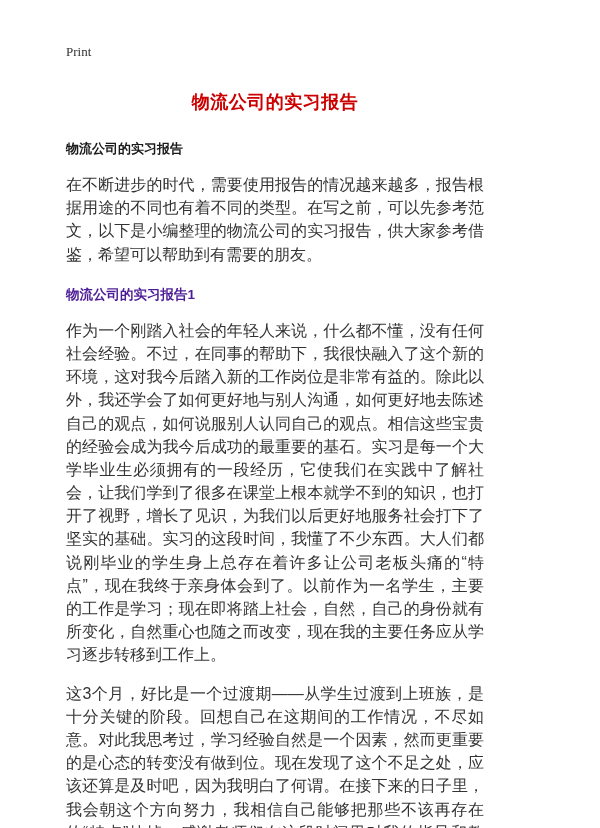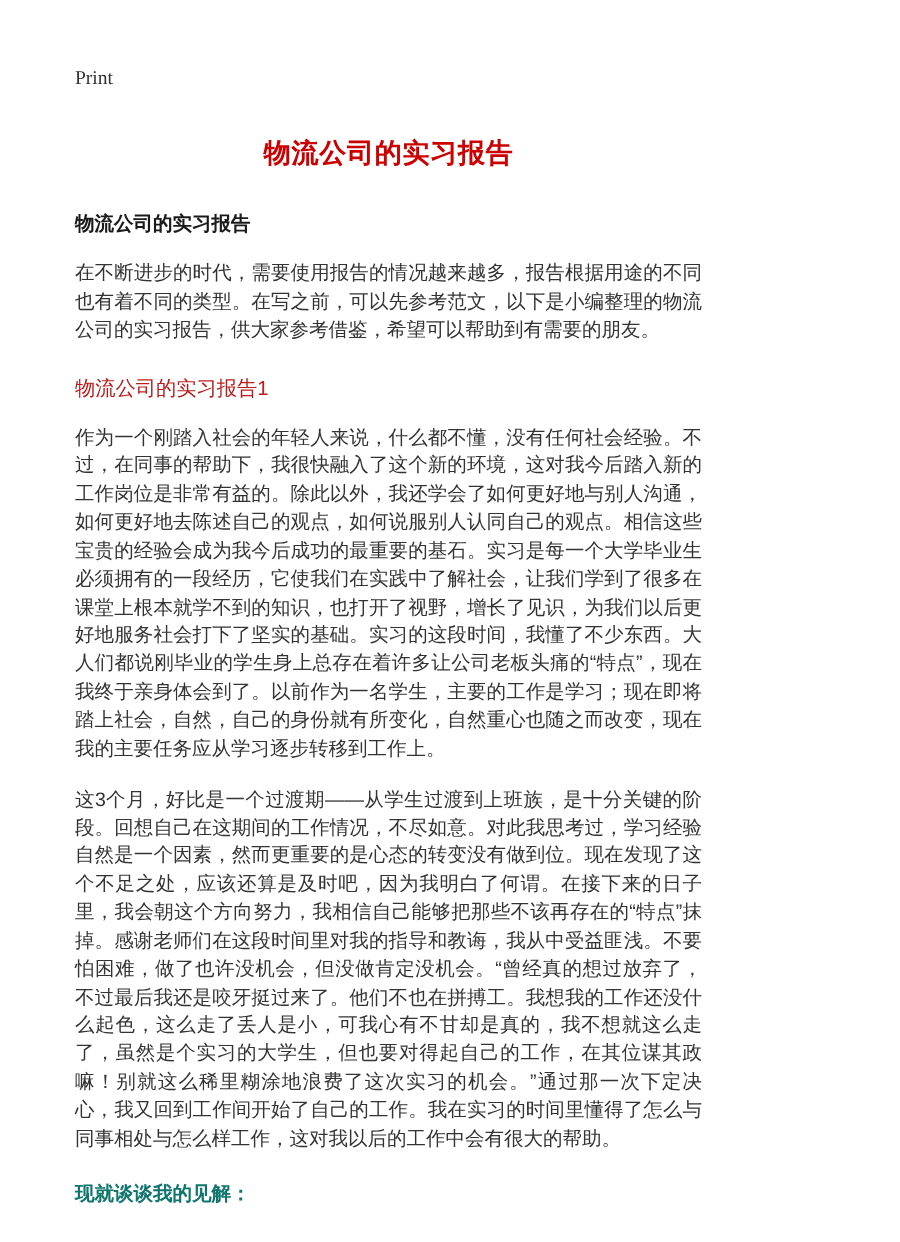--- a/index.html
+++ b/index.html
@@ -7,20 +7,21 @@
     width: 600px;
     background: #ffffff;
     font-family: "Liberation Sans", "DejaVu Sans", sans-serif;
   }
   .page {
     width: 552px;
     height: 828px;
     background: #ffffff;
     padding: 44px 84px 30px 50px;
     overflow: hidden;
+    margin-left: 16px;
   }
   .print-label {
     font-family: "Liberation Serif", "DejaVu Serif", serif;
     font-size: 13px;
     color: #333333;
     cursor: pointer;
   }
   .doc-title {
     text-align: center;
     font-size: 18px;
@@ -30,31 +31,31 @@
     letter-spacing: 0.5px;
   }
   .doc-subtitle {
     margin-top: 26px;
     font-size: 13px;
     font-weight: bold;
     color: #1a1a1a;
   }
   .paragraph {
     margin-top: 15px;
-    font-size: 13px;
+    font-size: 16px;
     line-height: 1.45;
     color: #333333;
     text-align: justify;
     text-justify: inter-ideograph;
   }
   .section-heading {
     margin-top: 20px;
     font-size: 13.5px;
-    font-weight: normal;
-    color: #b91c1c;
+    font-weight: bold;
+    color: #4c1d95;
   }
   .bold-line {
     margin-top: 18px;
     font-size: 13px;
     font-weight: bold;
     color: #0f766e;
   }
 </style>
 </head>
 <body>

